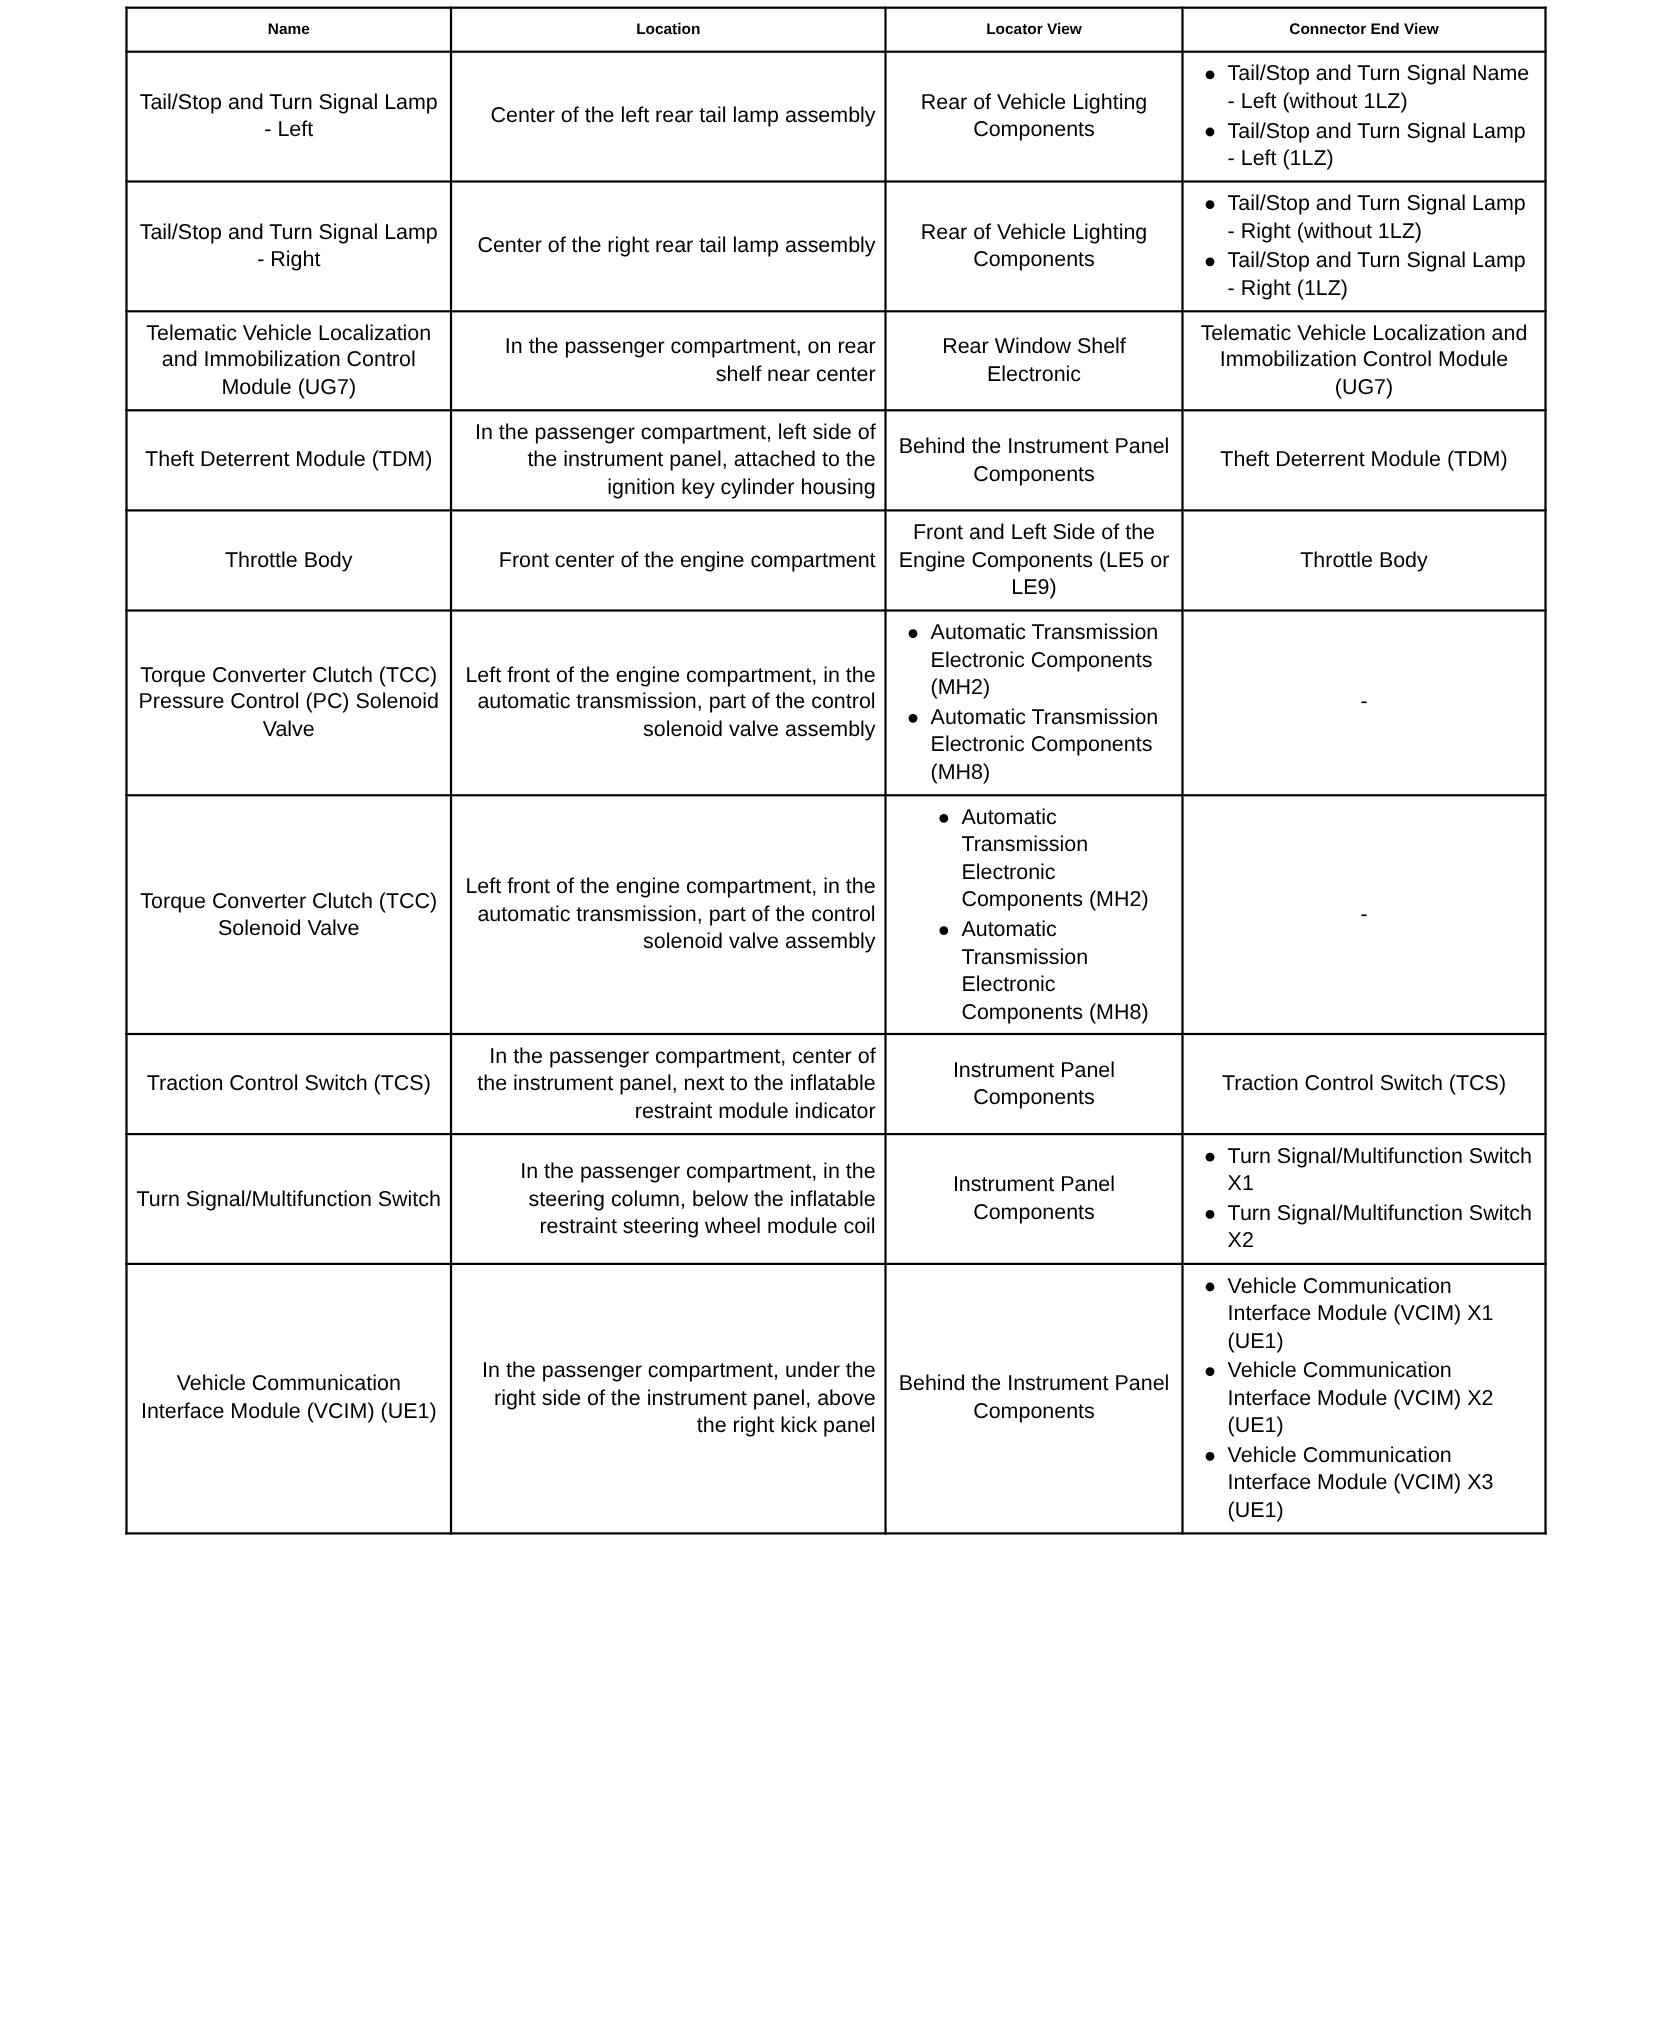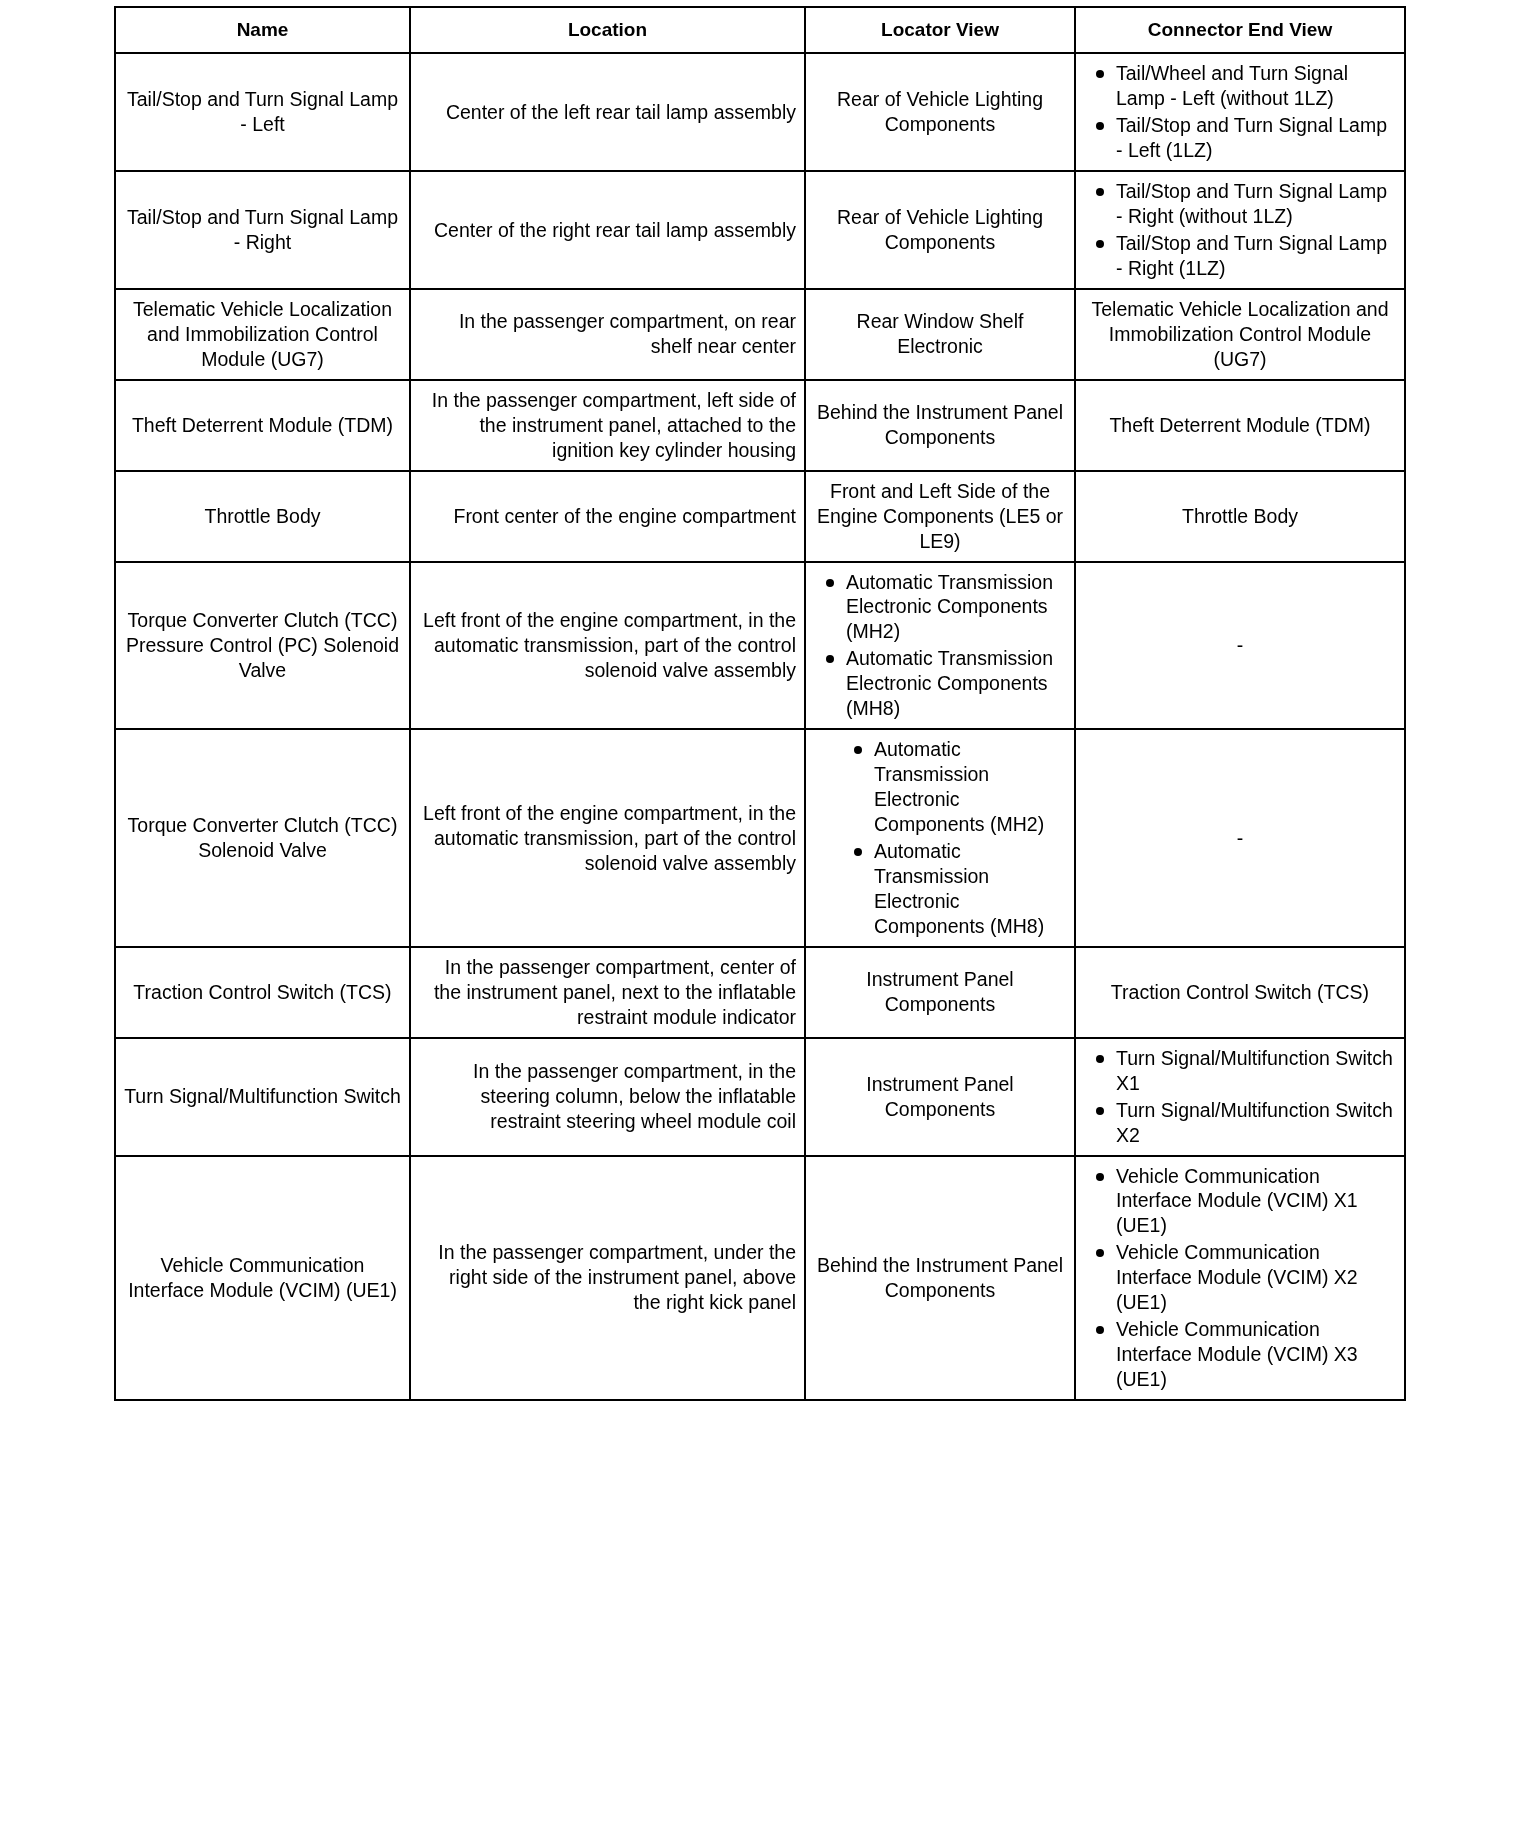--- a/index.html
+++ b/index.html
@@ -28,21 +28,21 @@
     border: 2px solid #000000;
     vertical-align: middle;
     font-size: 19.5px;
     line-height: 1.28;
     padding: 7px 8px;
     box-sizing: border-box;
   }
   table.comp-table th {
     text-align: center;
     font-weight: bold;
-    font-size: 19px;
+    font-size: 14px;
     padding: 10px 6px;
   }
   col.c-name { width: 295px; }
   col.c-loc  { width: 395px; }
   col.c-lview{ width: 270px; }
   col.c-cview{ width: 330px; }
 
   td.center { text-align: center; }
   td.left   { text-align: right; }
 
@@ -96,21 +96,21 @@
       </tr>
     </thead>
     <tbody>
 
       <tr>
         <td class="center">Tail/Stop and Turn Signal Lamp - Left</td>
         <td class="left">Center of the left rear tail lamp assembly</td>
         <td class="center">Rear of Vehicle Lighting Components</td>
         <td>
           <ul class="blist">
-            <li>Tail/Wheel and Turn Signal Lamp - Left (without 1LZ)</li>
+            <li>Tail/Stop and Turn Signal Name - Left (without 1LZ)</li>
             <li>Tail/Stop and Turn Signal Lamp - Left (1LZ)</li>
           </ul>
         </td>
       </tr>
 
       <tr>
         <td class="center">Tail/Stop and Turn Signal Lamp - Right</td>
         <td class="left">Center of the right rear tail lamp assembly</td>
         <td class="center">Rear of Vehicle Lighting Components</td>
         <td>

